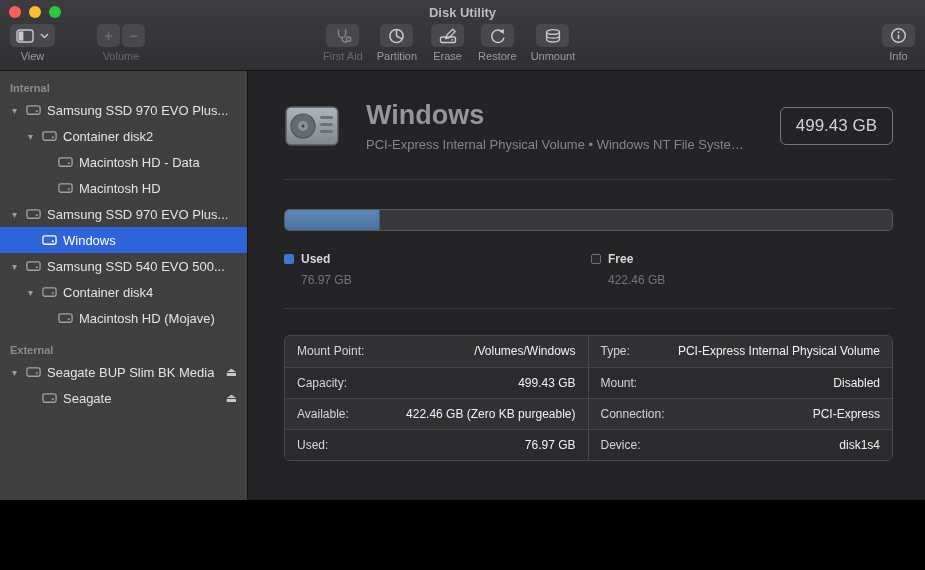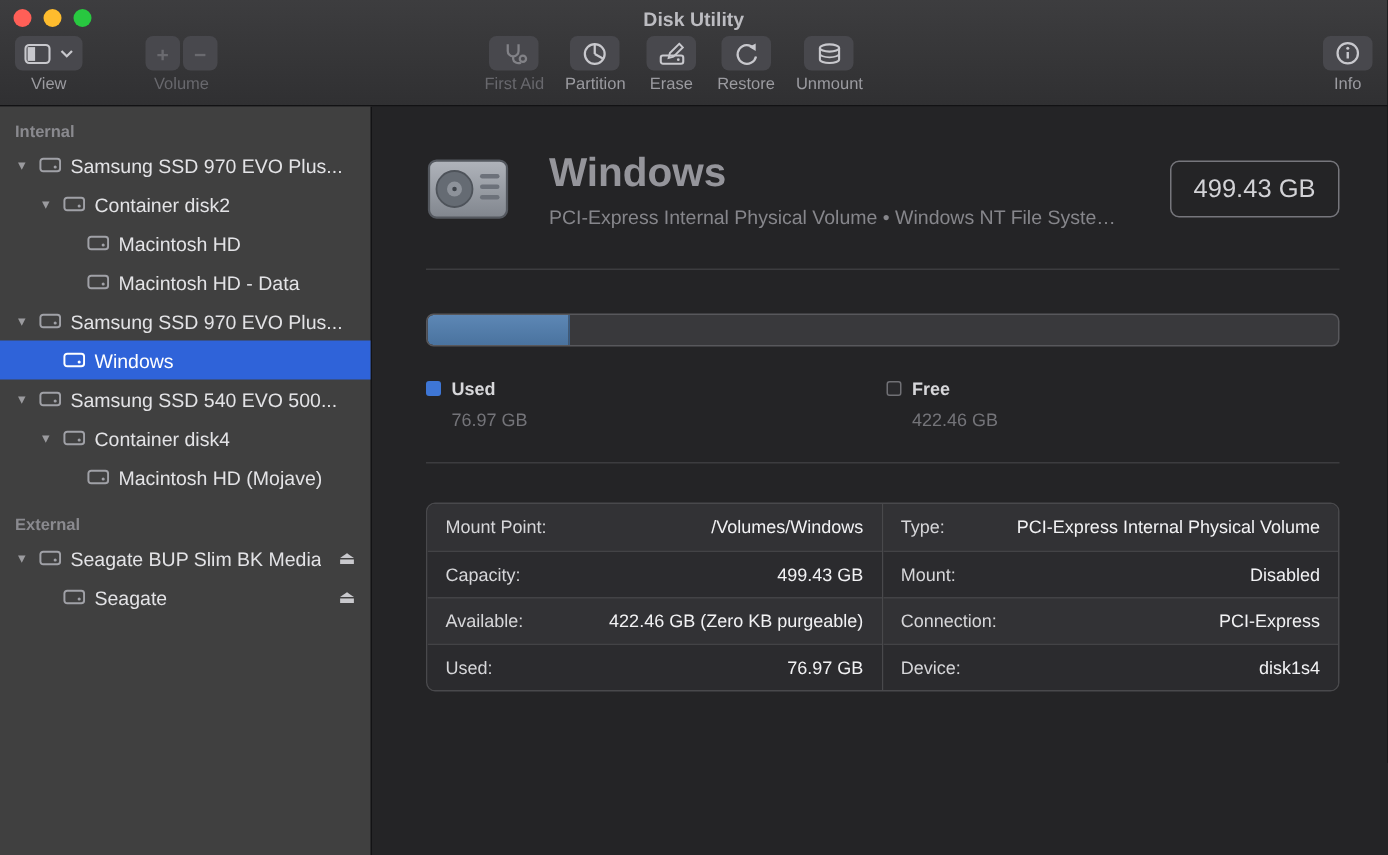--- a/index.html
+++ b/index.html
@@ -1,17 +1,17 @@
 <!DOCTYPE html>
 <html><head>
 <meta charset="utf-8">
 <style>
   html,body{margin:0;padding:0;background:#000;}
   body{width:925px;height:570px;overflow:hidden;font-family:"Liberation Sans","DejaVu Sans",sans-serif;-webkit-font-smoothing:antialiased;}
-  .window{width:925px;height:570px;display:flex;flex-direction:column;background:#242426;}
+  .window{width:925px;height:500px;display:flex;flex-direction:column;background:#242426;}
 
   
   .header{background:linear-gradient(#3d3d3f,#303032);border-bottom:1px solid #121214;flex:0 0 auto;}
   .titlebar{height:22px;position:relative;display:flex;align-items:center;justify-content:center;}
   .traffic-lights{position:absolute;left:9px;top:6px;display:flex;gap:8px;}
   .tl{width:12px;height:12px;border-radius:50%;display:inline-block;}
   .tl.red{background:#ff5f57;}.tl.yellow{background:#febc2e;}.tl.green{background:#28c840;}
   .win-title{font-size:13px;font-weight:600;color:#bcbcc1;padding-top:3px;}
   .toolbar{height:46px;display:flex;align-items:flex-start;padding:2px 10px 0 10px;}
   .titem{display:flex;flex-direction:column;align-items:center;}
@@ -216,28 +216,28 @@
         <svg class="sicon" viewBox="0 0 16 12">
             <use href="#icon-drive"></use>
           </svg>
         <span class="slabel">Container disk2</span>
       </div>
       <div class="srow lvl2">
         <span class="disc hidden"></span>
         <svg class="sicon" viewBox="0 0 16 12">
             <use href="#icon-drive"></use>
           </svg>
+        <span class="slabel">Macintosh HD - Data</span>
+      </div>
+      <div class="srow lvl2">
+        <span class="disc hidden"></span>
+        <svg class="sicon" viewBox="0 0 16 12">
+            <use href="#icon-drive"></use>
+          </svg>
         <span class="slabel">Macintosh HD</span>
-      </div>
-      <div class="srow lvl2">
-        <span class="disc hidden"></span>
-        <svg class="sicon" viewBox="0 0 16 12">
-            <use href="#icon-drive"></use>
-          </svg>
-        <span class="slabel">Macintosh HD - Data</span>
       </div>
       <div class="srow lvl0">
         <span class="disc">▾</span>
         <svg class="sicon" viewBox="0 0 16 12">
             <use href="#icon-drive"></use>
           </svg>
         <span class="slabel">Samsung SSD 970 EVO Plus...</span>
       </div>
       <div class="srow lvl1 selected">
         <span class="disc hidden"></span>

